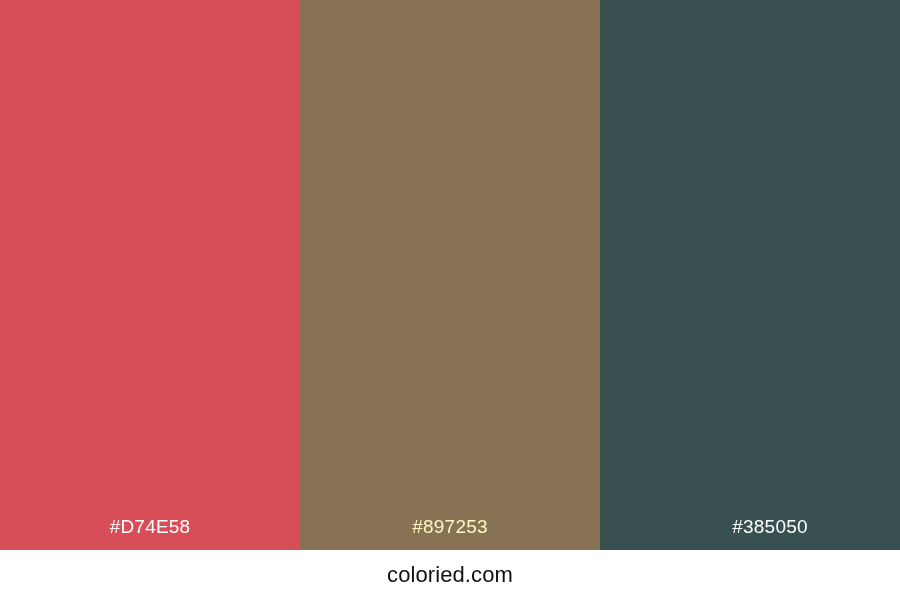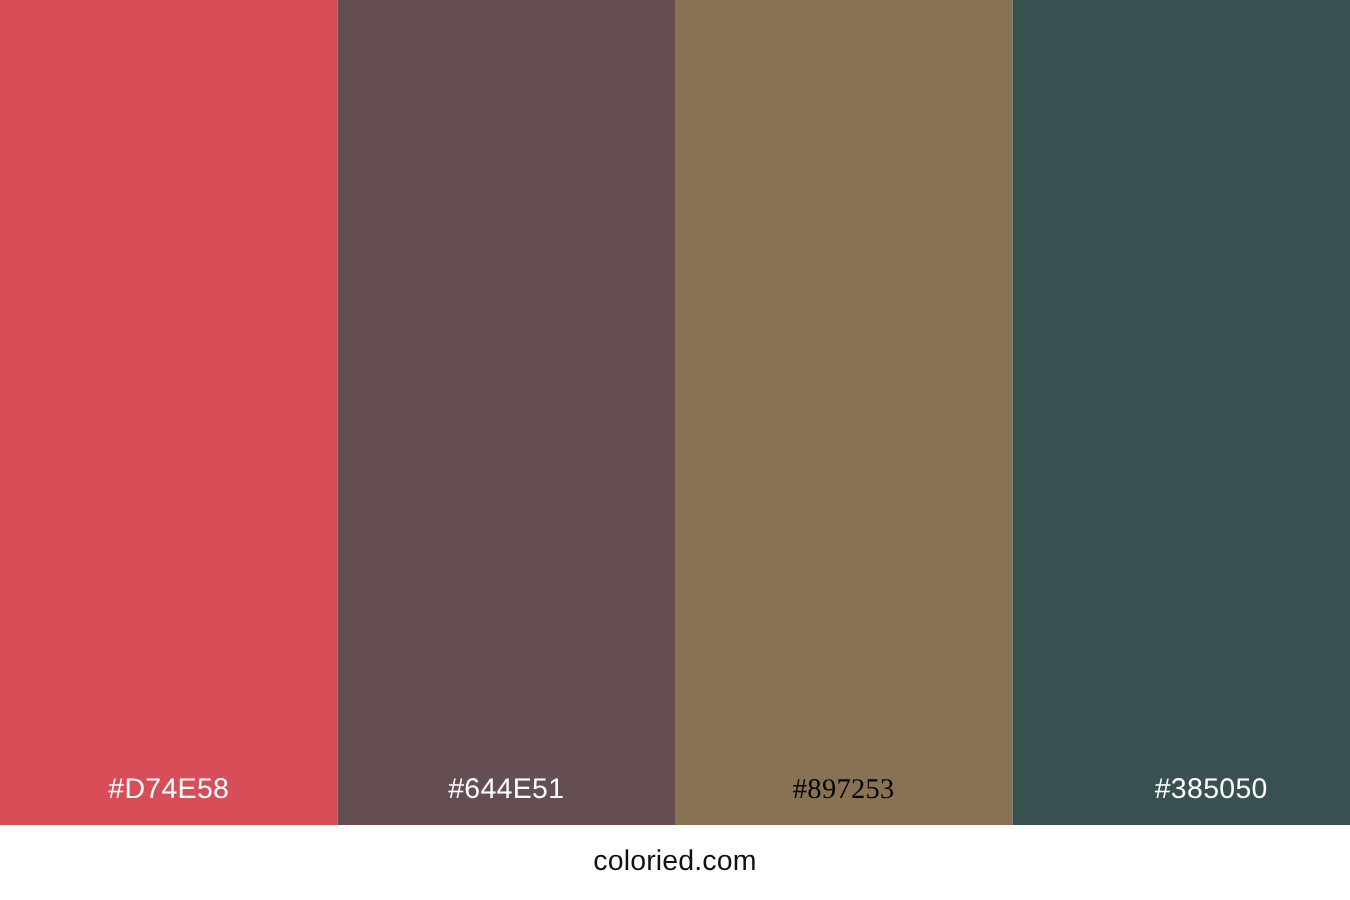--- a/index.html
+++ b/index.html
@@ -68,47 +68,44 @@
     width: 900px;
     height: 50px;
     background: #ffffff;
     display: flex;
     align-items: center;
     justify-content: center;
   }
 
   .footer-brand {
     font-family: "Liberation Sans", "DejaVu Sans", sans-serif;
-    font-size: 19px;
+    font-size: 22px;
     font-weight: 400;
     color: #111111;
     line-height: 20px;
     letter-spacing: 0.1px;
     text-align: center;
     white-space: nowrap;
     user-select: none;
   }
 </style>
 </head>
 <body>
 
 <div class="palette-page" style="background-color: rgb(255, 255, 255);">
 
   <div class="swatch-strip">
 
     <div class="swatch" style="background-color: rgb(215, 78, 88);">
       <span class="swatch-label" style="color: rgb(255, 255, 255);">#D74E58</span>
     </div>
 
-    <div class="swatch" style="background-color: rgb(100, 78, 81);">
-      <span class="swatch-label" style="color: rgb(255, 255, 255);">#644E51</span>
-    </div>
 
     <div class="swatch" style="background-color: rgb(137, 114, 83);">
-      <span class="swatch-label" style="color: #000000; font-family: Liberation Serif, serif;">#897253</span>
+      <span class="swatch-label" style="color: #fef9c3;">#897253</span>
     </div>
 
 
     <div class="swatch" style="background-color: rgb(56, 80, 80);">
       <span class="swatch-label" style="color: rgb(255, 255, 255); margin-left: 40px;">#385050</span>
     </div>
 
   </div>
 
   <div class="footer-bar" style="background-color: rgb(255, 255, 255);">

